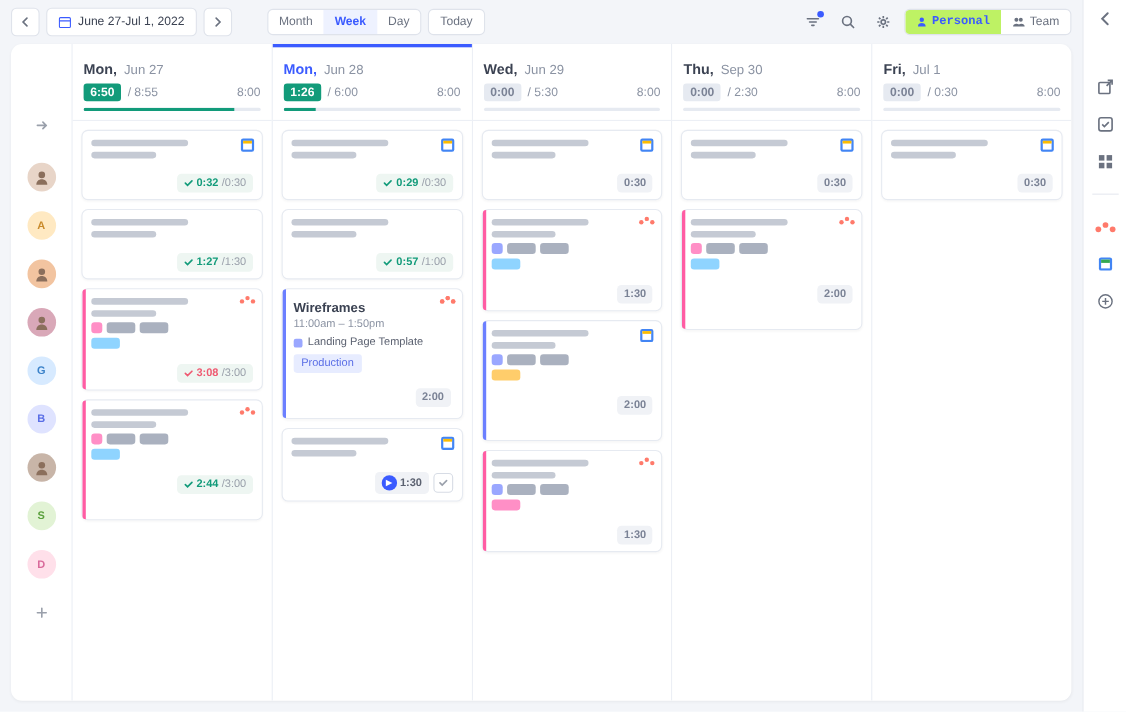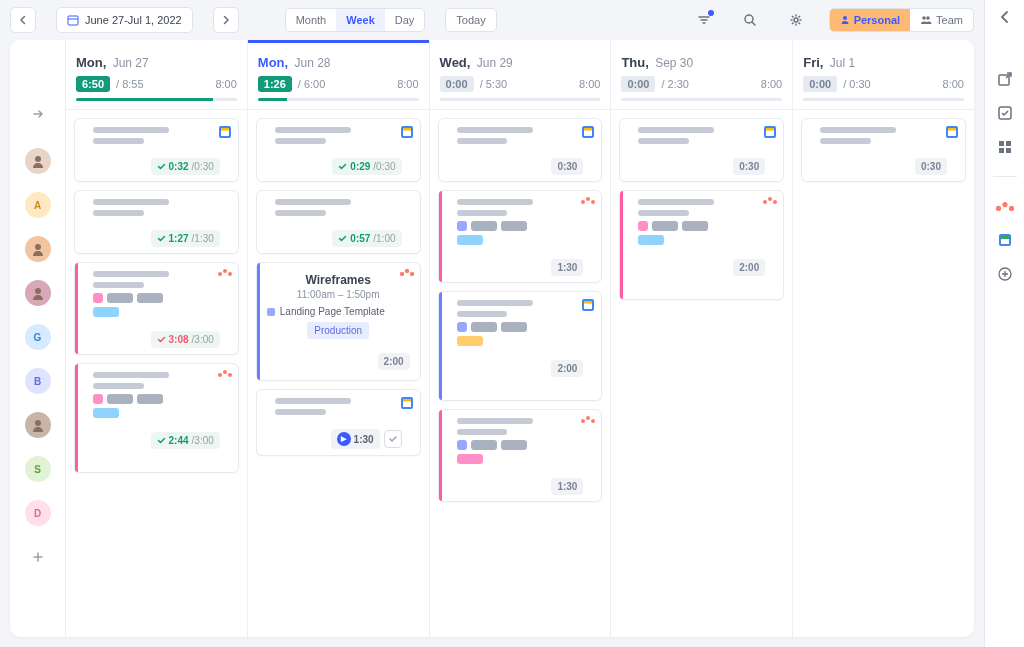--- a/index.html
+++ b/index.html
@@ -3,33 +3,33 @@
 <meta charset="utf-8">
 <style>
 * { box-sizing: border-box; margin: 0; padding: 0; }
 body { font-family: -apple-system, BlinkMacSystemFont, 'Segoe UI', sans-serif; background: #f3f5f9; font-size: 12px; color: #3b4252; overflow: hidden; }
 .app { display: flex; width: 1024px; height: 647px; }
 .main { flex: 1; display: flex; flex-direction: column; }
 .right-rail { width: 40px; background: #fff; border-left: 1px solid #e5e8ef; display: flex; flex-direction: column; align-items: center; padding-top: 8px; gap: 16px; }
 .right-rail .ico { width: 18px; height: 18px; display: flex; align-items: center; justify-content: center; color: #6b7280; cursor: pointer; }
 .right-rail .sep { width: 24px; height: 1px; background: #e5e8ef; margin: 4px 0; }
 
-.toolbar { height: 40px; display: flex; align-items: center; padding: 0 10px; gap: 20px; }
+.toolbar { height: 40px; display: flex; align-items: center; padding: 0 10px; gap: 6px; }
 .nav-btn { width: 26px; height: 26px; border: 1px solid #dfe3eb; background: #fff; border-radius: 5px; display: flex; align-items: center; justify-content: center; cursor: pointer; color: #6b7280; }
 .date-range { height: 26px; border: 1px solid #dfe3eb; background: #fff; border-radius: 5px; display: flex; align-items: center; padding: 0 10px; gap: 6px; cursor: pointer; font-weight: 500; font-size: 11px; min-width: 130px; }
 .view-toggle { display: flex; border: 1px solid #dfe3eb; border-radius: 5px; overflow: hidden; background: #fff; margin-left: 26px; }
 .view-toggle .seg { padding: 5px 10px; cursor: pointer; font-size: 11px; color: #6b7280; }
 .view-toggle .seg.active { background: #eef2ff; color: #3b5bff; font-weight: 600; }
 .today-btn { padding: 5px 10px; border: 1px solid #dfe3eb; background: #fff; border-radius: 5px; cursor: pointer; font-size: 11px; color: #6b7280; }
 .spacer { flex: 1; }
 .tool-ico { width: 26px; height: 26px; display: flex; align-items: center; justify-content: center; cursor: pointer; color: #6b7280; position: relative; }
 .tool-ico .dot { position: absolute; top: 3px; right: 3px; width: 6px; height: 6px; background: #3b5bff; border-radius: 50%; }
 .scope-toggle { display: flex; border: 1px solid #dfe3eb; border-radius: 5px; overflow: hidden; background: #fff; }
 .scope-toggle .seg { padding: 5px 10px; cursor: pointer; font-size: 11px; color: #6b7280; display: flex; align-items: center; gap: 4px; }
-.scope-toggle .seg.active { background: #fdba74; color: #3b5bff; font-weight: 600; }
+.scope-toggle .seg.active { background: #bef264; color: #3b5bff; font-weight: 600; font-family: Liberation Mono, monospace; }
 
 .board-wrap { flex: 1; background: #fff; border-radius: 10px; margin: 0 10px 10px 10px; box-shadow: 0 1px 3px rgba(0,0,0,0.05); display: flex; overflow: hidden; }
 .left-avatars { width: 56px; border-right: 1px solid #eceff5; display: flex; flex-direction: column; align-items: center; padding-top: 64px; gap: 18px; }
 .av-wrap { position: relative; }
 .av-wrap.active::before { content: ''; position: absolute; left: -20px; top: -2px; width: 3px; height: 30px; background: #3b5bff; border-radius: 2px; }
 .avatar { width: 26px; height: 26px; border-radius: 50%; display: flex; align-items: center; justify-content: center; font-size: 10px; font-weight: 600; cursor: pointer; }
 .add-member { width: 26px; height: 26px; border-radius: 50%; display: flex; align-items: center; justify-content: center; color: #9aa0ab; cursor: pointer; }
 
 .columns { flex: 1; display: flex; }
 .col { flex: 1; border-right: 1px solid #eceff5; display: flex; flex-direction: column; min-width: 0; }
@@ -41,38 +41,38 @@
 .col-head .date { color: #8b93a3; font-size: 12px; margin-left: 3px; }
 .col-head .progress-row { display: flex; align-items: center; gap: 6px; margin-top: 6px; font-size: 11px; }
 .col-head .badge { background: #129b7a; color: #fff; padding: 2px 6px; border-radius: 3px; font-weight: 600; }
 .col-head .badge.gray { background: #e6eaf1; color: #7a8295; }
 .col-head .of { color: #8b93a3; }
 .col-head .cap { margin-left: auto; color: #8b93a3; }
 .pbar { height: 3px; background: #e6eaf1; border-radius: 2px; margin-top: 6px; overflow: hidden; }
 .pbar .fill { height: 100%; background: #129b7a; }
 
 .cards { padding: 8px; display: flex; flex-direction: column; gap: 8px; overflow-y: auto; }
-.card { background: #fff; border: 1px solid #e6eaf1; border-radius: 6px; padding: 8px 18px 6px; position: relative; min-height: 48px; box-shadow: 0 1px 2px rgba(0,0,0,0.03); }
+.card { background: #fff; border: 1px solid #e6eaf1; border-radius: 6px; padding: 8px 8px 6px; position: relative; min-height: 48px; box-shadow: 0 1px 2px rgba(0,0,0,0.03); }
 .card.stripe-pink::before, .card.stripe-blue::before { content: ''; position: absolute; left: 0; top: 0; bottom: 0; width: 3px; border-radius: 6px 0 0 6px; }
 .card.stripe-pink::before { background: #ff5ca3; }
 .card.stripe-blue::before { background: #6b7fff; }
 .card .corner-ico { position: absolute; top: 6px; right: 6px; width: 14px; height: 14px; }
 .card .ph-line { height: 6px; background: #c5cad4; border-radius: 3px; margin-bottom: 5px; } .card .ph-line.w60 { width: 60%; } .card .ph-line.w40 { width: 40%; }
 .card .tags { display: flex; gap: 4px; margin-top: 4px; }
 .card .tag { height: 10px; width: 26px; border-radius: 3px; }
 .card .tag.sq { width: 10px; }
 .card .foot { display: flex; align-items: center; justify-content: flex-end; margin-top: 14px; gap: 4px; }
 .card .chip { background: #eef6f2; color: #129b7a; padding: 3px 6px; border-radius: 4px; font-size: 10px; display: flex; align-items: center; gap: 3px; font-weight: 600; }
 .card .chip.neu { background: #f0f2f6; color: #7a8295; }
 .card .chip .muted { color: #9aa0ab; font-weight: 500; }
 .card .chip.play { background: #f0f2f6; }
 .card .chip.play .pbtn { width: 14px; height: 14px; border-radius: 50%; background: #3b5bff; color: #fff; display: flex; align-items: center; justify-content: center; font-size: 7px; }
 .card .check-sq { width: 18px; height: 18px; border: 1px solid #d7dce5; border-radius: 4px; display: flex; align-items: center; justify-content: center; color: #9aa0ab; cursor: pointer; }
 
-.card.wire { padding: 10px; min-height: 100px; text-align: center; }
+.card.wire { padding: 10px; min-height: 100px; }
 .card.wire .title { font-weight: 700; font-size: 12px; margin-bottom: 2px; }
 .card.wire .time { font-size: 10px; color: #8b93a3; margin-bottom: 6px; }
 .card.wire .meta { font-size: 10px; color: #5b6170; display: flex; align-items: center; gap: 5px; margin-bottom: 5px; }
 .card.wire .meta .sq { width: 8px; height: 8px; background: #9aa7ff; border-radius: 2px; }
 .card.wire .label { font-size: 10px; background: #e7ecff; color: #5a6ee6; padding: 3px 7px; border-radius: 3px; display: inline-block; }
 
 .gcal-ico { width: 14px; height: 14px; }
 .asana-dots { display: flex; gap: 1px; }
 .asana-dots span { width: 4px; height: 4px; border-radius: 50%; background: #ff7a6b; }
 .asana-dots span:first-child { margin-top: 3px; }

